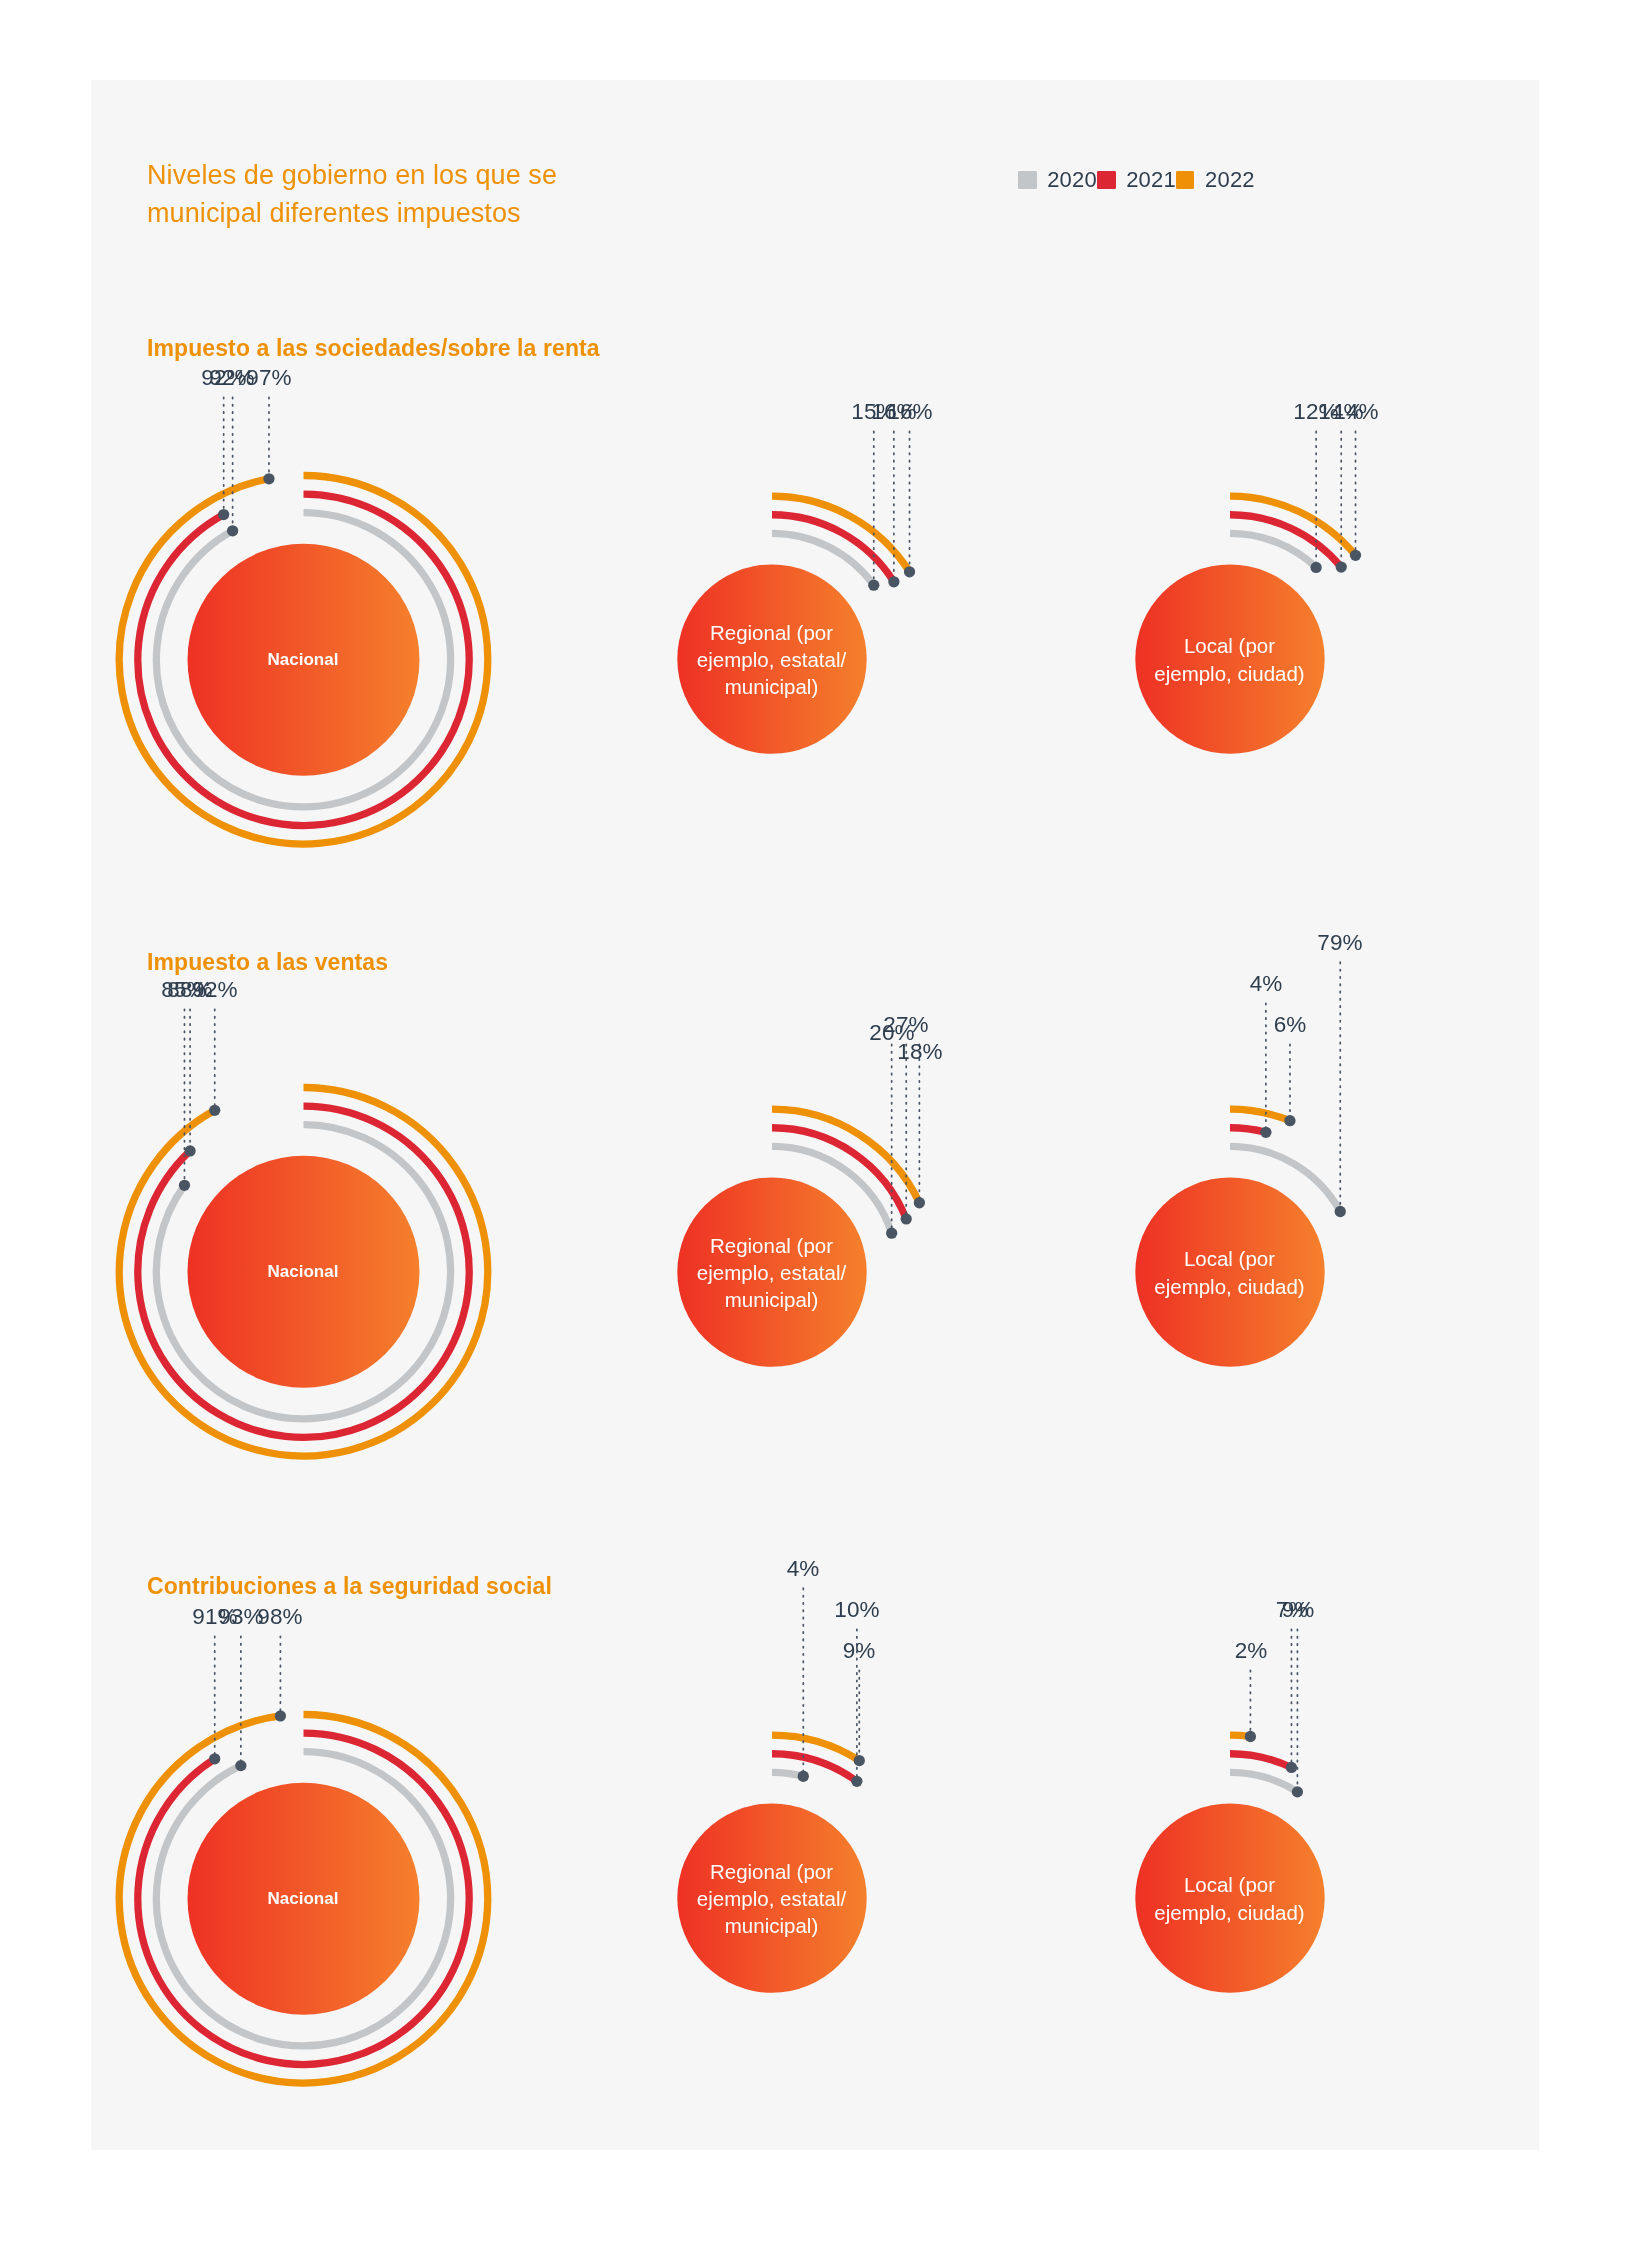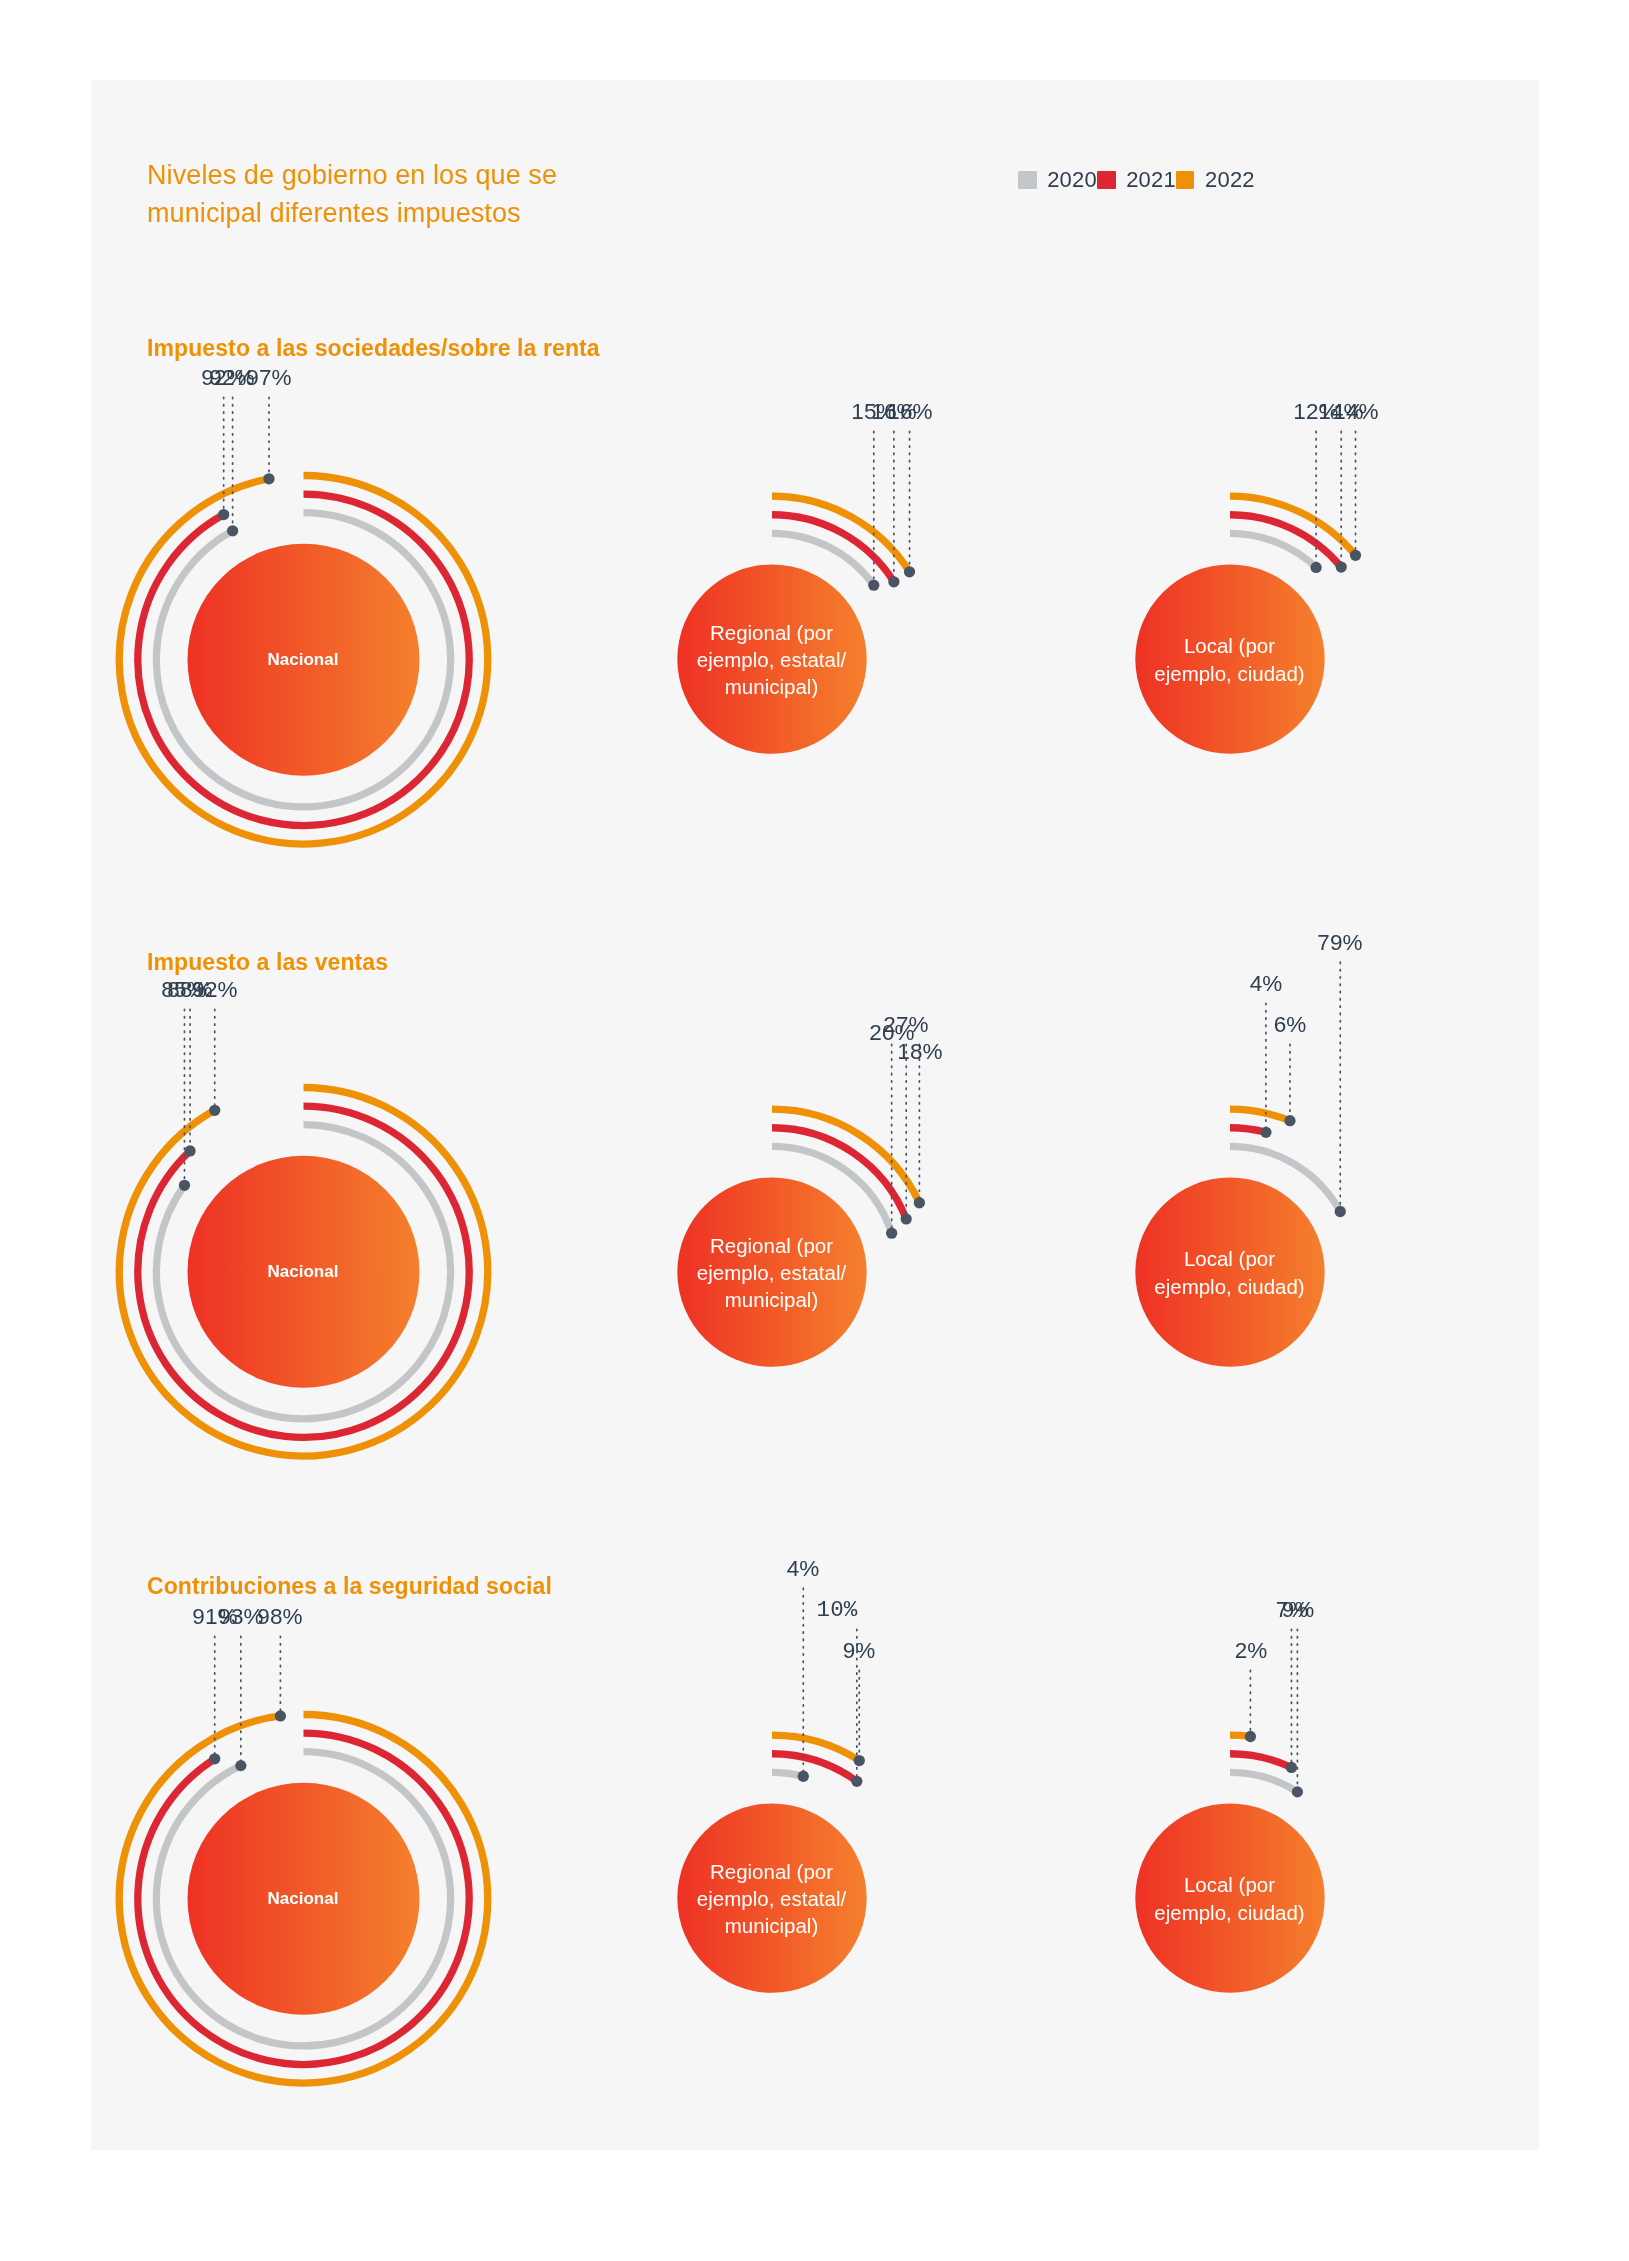--- a/index.html
+++ b/index.html
@@ -292,21 +292,21 @@
           <path d="M 456 470 A 246 246 0 0 1 587.8133915648332 508.2953303265043" fill="none" stroke="#EE9106" stroke-width="11" stroke-linecap="butt"></path>
           <circle cx="456" cy="716" r="143" fill="url(#hubgrad-2-1)"></circle>
           <line x1="503.25107856132246" y1="248" x2="503.25107856132246" y2="525.9691993855602" stroke="#4A5563" stroke-width="2.6" stroke-dasharray="2 9" stroke-linecap="round"></line>
           <circle cx="503.25107856132246" cy="531.9691993855602" r="8.5" fill="#4A5563"></circle>
           <line x1="584.1371849997591" y1="310" x2="584.1371849997591" y2="533.6342952262614" stroke="#4A5563" stroke-width="2.6" stroke-dasharray="2 9" stroke-linecap="round"></line>
           <circle cx="584.1371849997591" cy="539.6342952262614" r="8.5" fill="#4A5563"></circle>
           <line x1="587.8133915648332" y1="372" x2="587.8133915648332" y2="502.2953303265043" stroke="#4A5563" stroke-width="2.6" stroke-dasharray="2 9" stroke-linecap="round"></line>
           <circle cx="587.8133915648332" cy="508.2953303265043" r="8.5" fill="#4A5563"></circle>
         </svg>
         <div class="vlabel" style="left: 333px; top: 158px;">4%</div>
-        <div class="vlabel" style="left: 367px; top: 199px; font-family: Liberation Mono, monospace;">10%</div>
+        <div class="vlabel" style="left: 387px; top: 199px;">10%</div>
         <div class="vlabel" style="left: 389px; top: 240px;">9%</div>
         <div class="hub-text" style="left: 207px; top: 380px; width: 189px; height: 189px; font-size: 20.5px; font-weight: 400;">
           <div>
             <span>Regional (por</span>
             <span>ejemplo, estatal/</span>
             <span>municipal)</span>
           </div>
         </div>
       </div>
       <div class="gauge" style="left: 928px; top: 1424px; width: 604px; height: 637px;">

